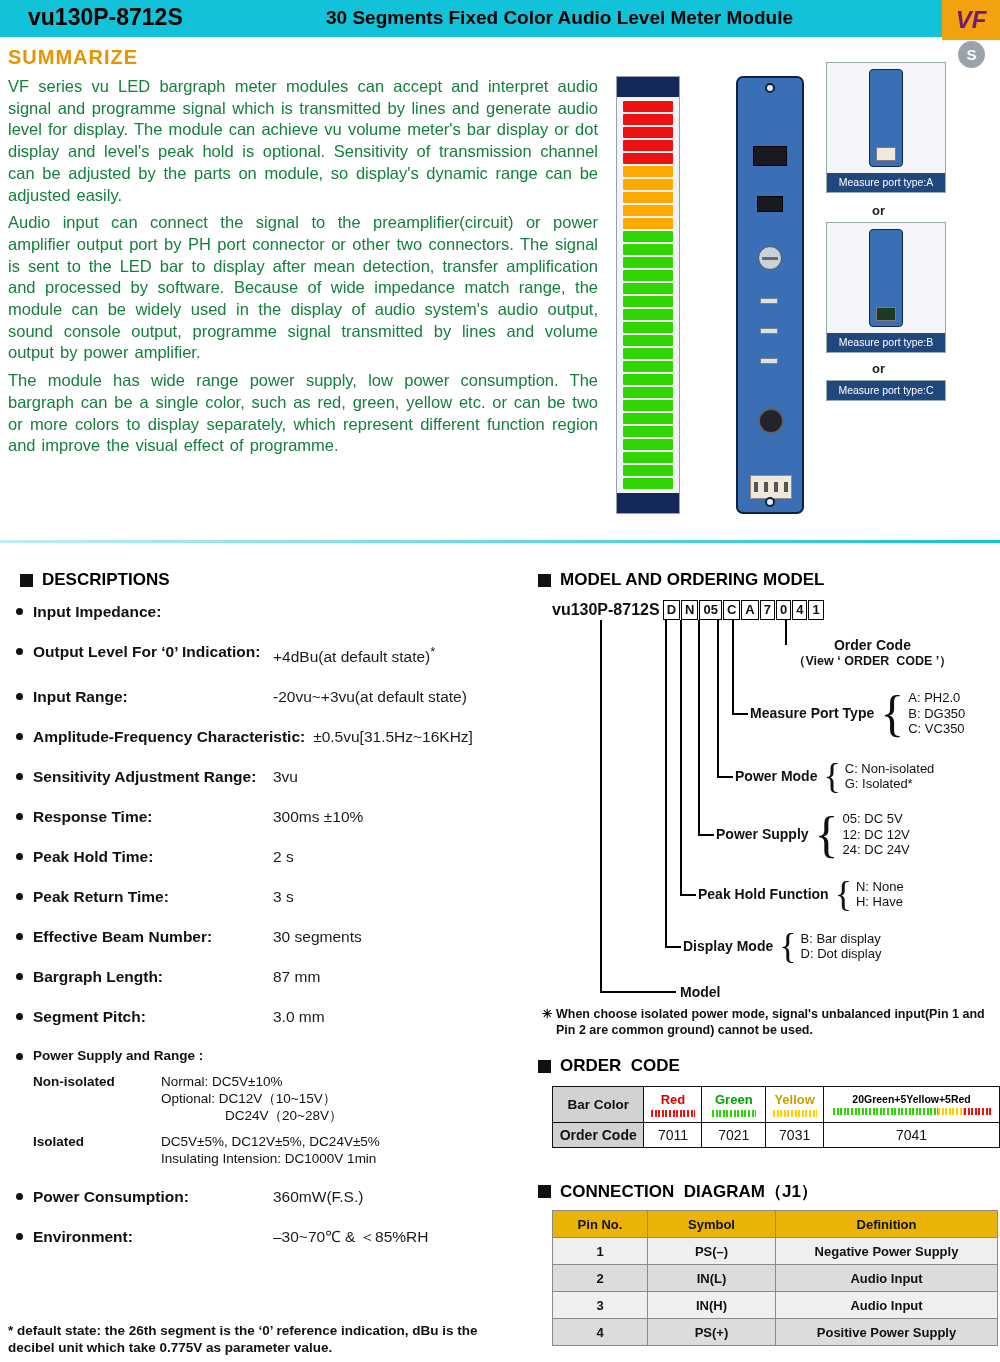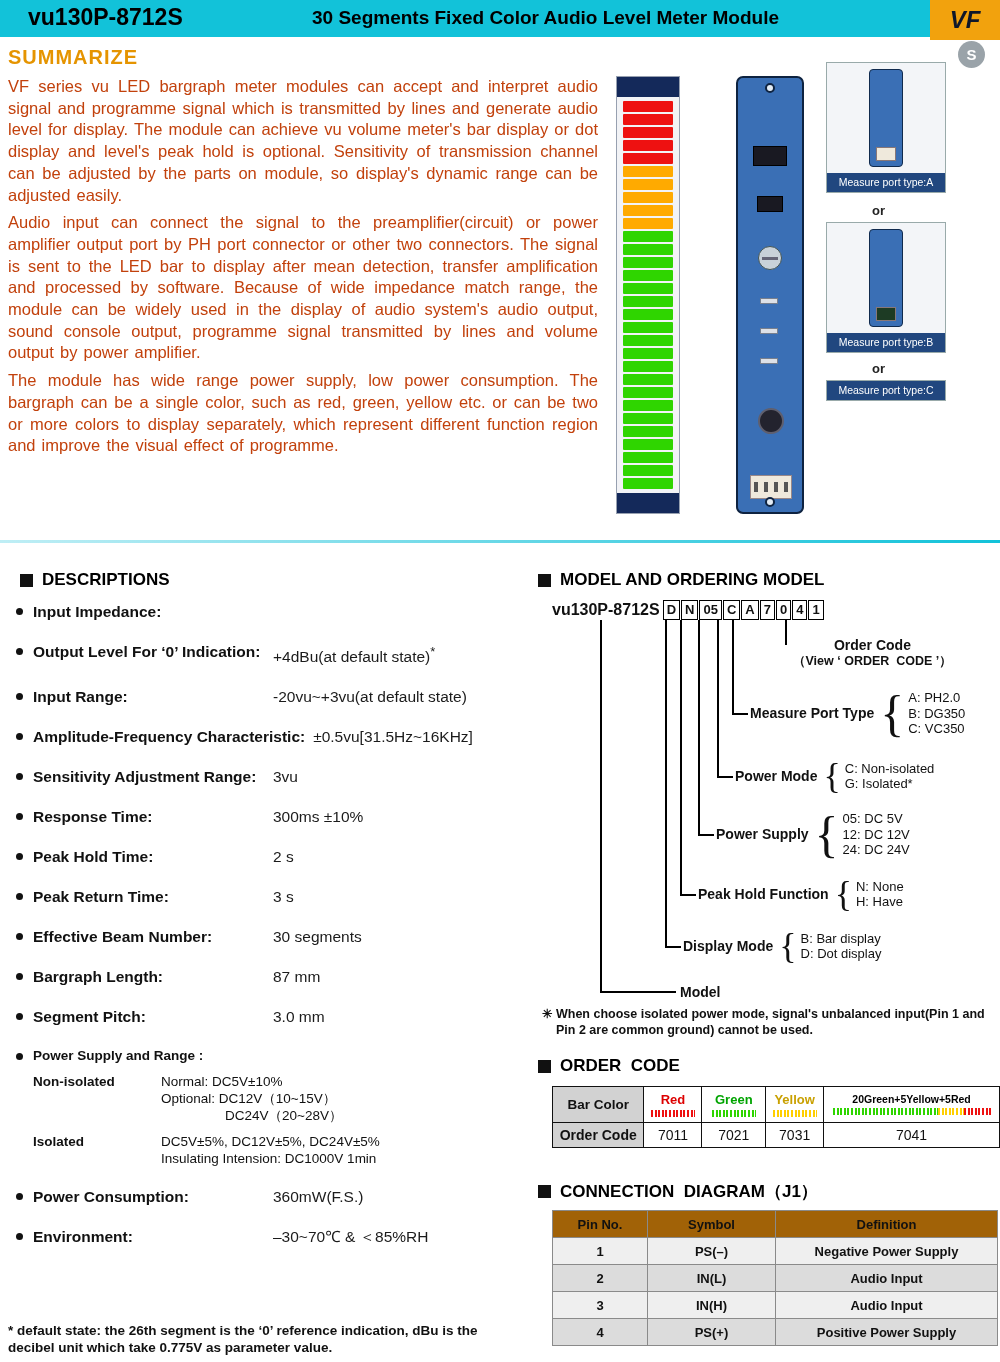--- a/index.html
+++ b/index.html
@@ -8,30 +8,30 @@
     --c-red:#ee1111; --c-yellow:#ffaa00; --c-green:#2fd500;
     --c-thead:#d2d2d2;
   }
   *{margin:0;padding:0;box-sizing:border-box;}
   body{font-family:"Liberation Sans",sans-serif;background:#fff;}
   .page{position:relative;width:1000px;height:1362px;background:#fff;color:#111;overflow:hidden;}
 
   
   .topbar{position:absolute;left:0;top:0;width:1000px;height:37px;background:var(--c-header);}
   .tb-model{position:absolute;left:28px;top:4px;font-size:23px;font-weight:bold;color:#000;}
-  .tb-title{position:absolute;left:312px;top:7px;font-size:19px;font-weight:bold;color:#000;}
-  .vf-badge{position:absolute;right:0;top:0;width:70px;height:40px;background:var(--c-brand);
-    color:#0f172a;font-size:24px;font-weight:bold;font-style:italic;display:flex;align-items:center;justify-content:center;}
+  .tb-title{position:absolute;left:326px;top:7px;font-size:19px;font-weight:bold;color:#000;}
+  .vf-badge{position:absolute;right:0;top:0;width:58px;height:40px;background:var(--c-brand);
+    color:#701a75;font-size:24px;font-weight:bold;font-style:italic;display:flex;align-items:center;justify-content:center;}
   .s-circle{position:absolute;right:15px;top:41px;width:27px;height:27px;border-radius:50%;background:#9aa3a9;
     color:#fff;font-size:15px;font-weight:bold;display:flex;align-items:center;justify-content:center;}
 
   
   .sum-h{position:absolute;left:8px;top:46px;font-size:20px;font-weight:bold;color:var(--c-orange);letter-spacing:1px;}
   .sum-text{position:absolute;left:8px;top:76px;width:590px;font-size:16.5px;line-height:21.7px;
-    text-align:justify;color:#c2410c;word-spacing:1.5px;}
+    text-align:justify;color:#15803d;word-spacing:1.5px;}
   .sum-text p{margin-bottom:6px;}
 
   
   .led-module{position:absolute;left:616px;top:76px;width:64px;background:#e9eaef;border:1px solid #97a0b0;}
   .led-cap{height:20px;background:var(--c-pcbdark);}
   .led-stack{padding:4px 6px;display:flex;flex-direction:column;gap:2px;background:#f2f3f6;}
   .led-seg{height:11px;border-radius:1px;}
 
   .pcb-module{position:absolute;left:736px;top:76px;width:68px;height:438px;background:var(--c-pcb);
     border:2px solid #0e2340;border-radius:7px;}
@@ -117,21 +117,21 @@
   .strip-mix{width:158px;display:flex;height:7px;margin:3px auto 1px;}
   .sm{height:7px;}
   .sm.g{flex:4;background:repeating-linear-gradient(90deg,var(--c-green) 0 2px,#fff 2px 3.6px);}
   .sm.y{flex:1;background:repeating-linear-gradient(90deg,#ffcf00 0 2px,#fff 2px 3.6px);}
   .sm.r{flex:1;background:repeating-linear-gradient(90deg,var(--c-red) 0 2px,#fff 2px 3.6px);}
 
   
   .conn-table{position:absolute;left:552px;top:1210px;border-collapse:collapse;table-layout:fixed;
     font-size:13px;font-weight:bold;}
   .conn-table td{border:1px solid #8a8a8a;text-align:center;height:27px;}
-  .conn-table tr.hd td{background:#a16207;}
+  .conn-table tr.hd td{background:#eab308;}
   .conn-table tr.odd td{background:#efefef;}
   .conn-table tr.even td{background:#dcdcdc;}
 </style>
 </head>
 <body>
 
 <div class="page">
 
   <header class="topbar">
     <span class="tb-model">vu130P-8712S</span>

